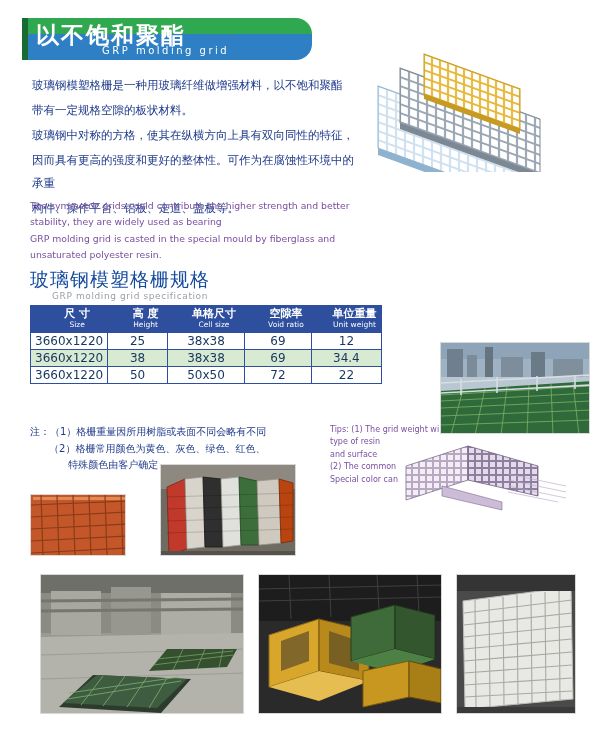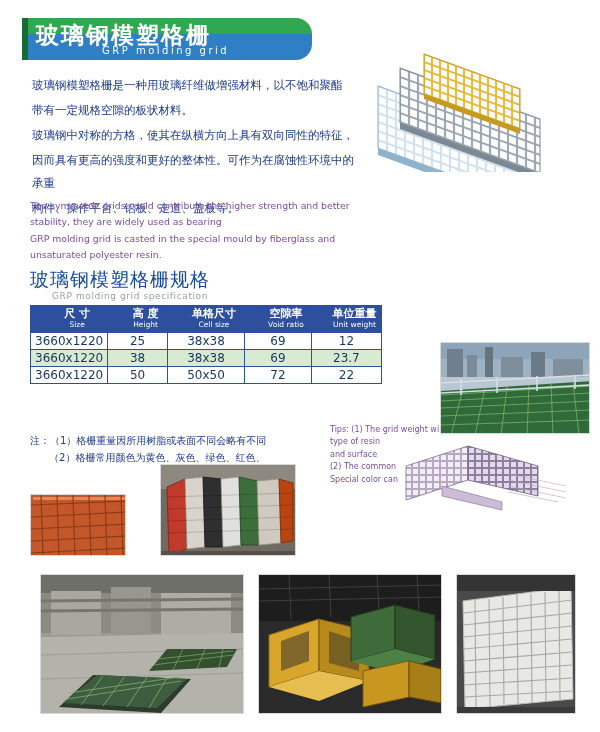--- a/index.html
+++ b/index.html
@@ -120,21 +120,20 @@
   .spec-table tr.alt td { background: #d9ead3; }
 
   
   .notes-cn {
     position: absolute;
     left: 30px; top: 424px;
     width: 300px;
     font-size: 10px;
     line-height: 1.65;
     color: #1e3a8a;
-    margin-top: 9px;
   }
   .notes-cn div { white-space: pre; }
   .notes-en {
     position: absolute;
     left: 330px; top: 424px;
     width: 200px;
     font-size: 8px;
     line-height: 1.55;
     color: #7a4fa0;
   }
@@ -144,21 +143,21 @@
     position: absolute;
     border: 1px solid #d8d8d8;
     overflow: hidden;
     background: #cfcfcf;
   }
 </style>
 </head>
 <body>
 
 <div class="header-band"></div>
-<div class="header-cn">玻璃钢模塑格栅</div>
+<div class="header-cn">以不饱和聚酯</div>
 <div class="header-en">GRP molding grid</div>
 
 <div class="intro-cn">
   <p class="noindent">玻璃钢模塑格栅是一种用玻璃纤维做增强材料，以不饱和聚酯</p>
   <p class="noindent">带有一定规格空隙的板状材料。</p>
   <p class="noindent">玻璃钢中对称的方格，使其在纵横方向上具有双向同性的特征，</p>
   <p class="noindent">因而具有更高的强度和更好的整体性。可作为在腐蚀性环境中的承重</p>
   <p class="noindent">构件、操作平台、铝板、走道、盖板等。</p>
 </div>
 
@@ -241,35 +240,36 @@
       <td>25</td>
       <td>38x38</td>
       <td>69</td>
       <td>12</td>
     </tr>
     <tr class="alt">
       <td>3660x1220</td>
       <td>38</td>
       <td>38x38</td>
       <td>69</td>
-      <td>23.7</td>
+      <td>34.4</td>
     </tr>
     <tr>
       <td>3660x1220</td>
       <td>50</td>
       <td>50x50</td>
       <td>72</td>
       <td>22</td>
     </tr>
   </tbody>
 </table>
 
 <div class="notes-cn">
   <div>注：（1）格栅重量因所用树脂或表面不同会略有不同</div>
   <div>      （2）格栅常用颜色为黄色、灰色、绿色、红色、</div>
+  <div>            特殊颜色由客户确定</div>
 </div>
 <div class="notes-en">
   <div>Tips: (1) The grid weight will be subject to the type of resin</div>
   <div>and surface</div>
   <div>        (2) The common color yellow, gray, green, red.</div>
   <div>Special color can be customed by client</div>
 </div>
 
 <div class="photo" style="left:440px; top:342px; width:150px; height:92px;">
   <svg width="150" height="92" viewBox="0 0 150 92">

